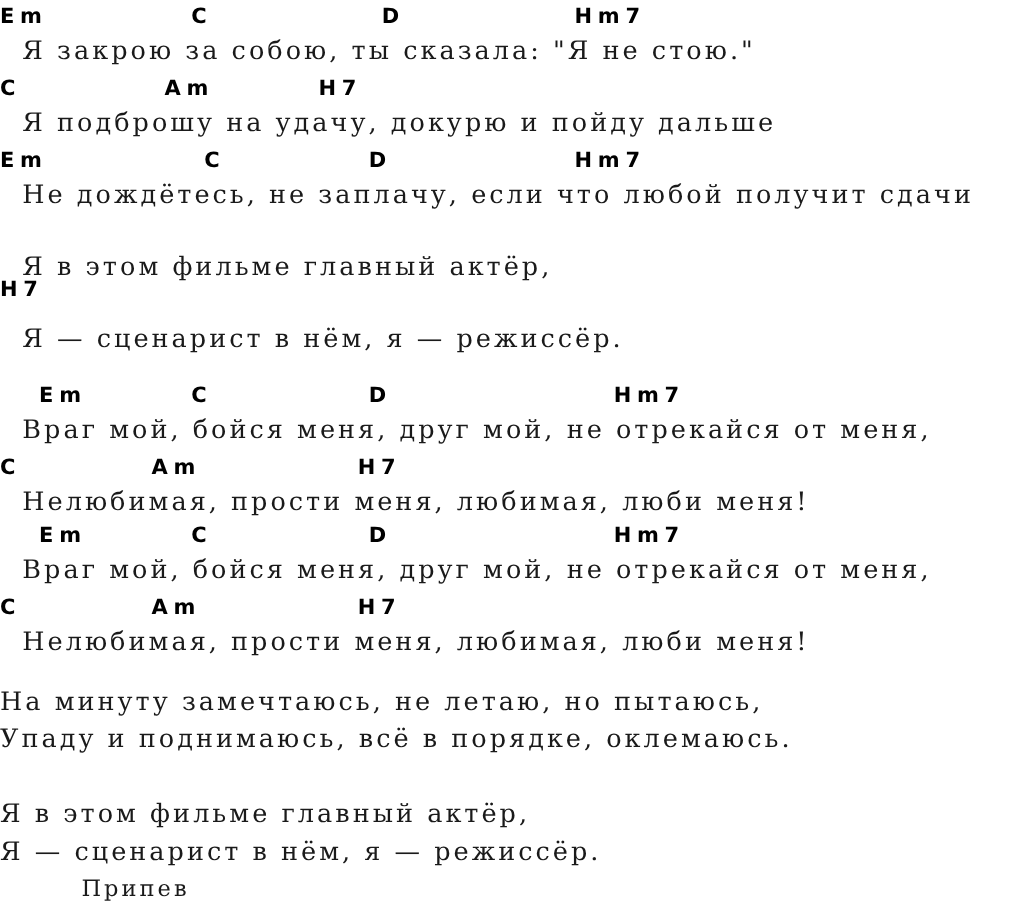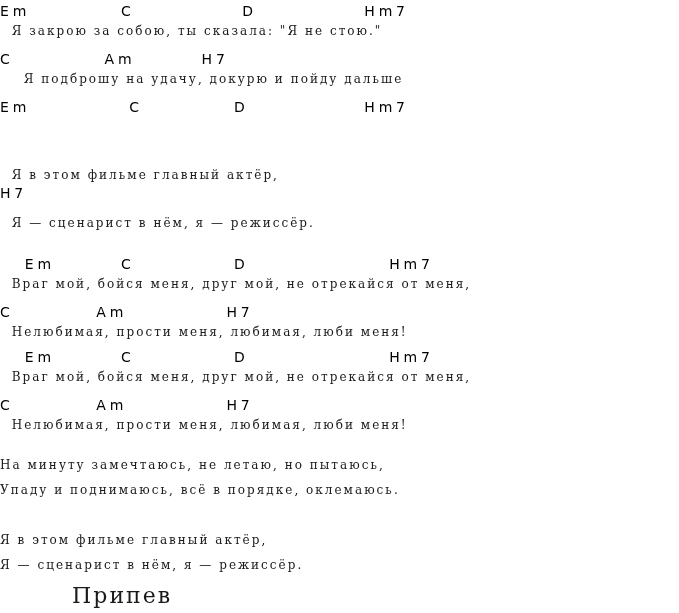--- a/index.html
+++ b/index.html
@@ -19,45 +19,46 @@
     height: 613px;
   }
   .line {
     position: absolute;
     left: 0;
     white-space: pre;
     color: #000000;
   }
   .lyric {
     font-family: "DejaVu Serif", serif;
-    font-size: 12px;
+    font-size: 17px;
     letter-spacing: 0px;
     color: #1a1a1a;
   }
   .chord {
     font-family: "DejaVu Sans", sans-serif;
-    font-weight: normal;
+    font-weight: bold;
     font-size: 14px;
     color: #000000;
   }
   .plain {
     font-family: "DejaVu Serif", serif;
-    font-size: 22px;
+    font-size: 15px;
     color: #1a1a1a;
   }
 </style>
 </head>
 <body>
 
 <div id="sheet">
     <div class="line chord" style="top: 3px; letter-spacing: 3.82px;">Em           C             D             Hm7</div>
     <div class="line lyric" style="top: 24px; letter-spacing: 2.02px;">  Я закрою за собою, ты сказала: "Я не стою."</div>
     <div class="line chord" style="top: 51px; letter-spacing: 3.82px;">C           Am        H7</div>
-    <div class="line lyric" style="top: 72px; letter-spacing: 2.02px; margin-left: 12px;">  Я подброшу на удачу, докурю и пойду дальше</div>
+    <div class="line lyric" style="top: 72px; letter-spacing: 2.02px;">  Я подброшу на удачу, докурю и пойду дальше</div>
     <div class="line chord" style="top: 99px; letter-spacing: 3.82px;">Em            C           D              Hm7</div>
+    <div class="line lyric" style="top: 120px; letter-spacing: 2.02px;">  Не дождётесь, не заплачу, если что любой получит сдачи</div>
     <div class="line lyric" style="top: 168px; letter-spacing: 2.02px;">  Я в этом фильме главный актёр,</div>
     <div class="line chord" style="top: 185px; letter-spacing: 3.82px;">H7</div>
     <div class="line lyric" style="top: 216px; letter-spacing: 2.02px;">  Я — сценарист в нём, я — режиссёр.</div>
     <div class="line chord" style="top: 256px; letter-spacing: 3.82px;">   Em        C            D                 Hm7</div>
     <div class="line lyric" style="top: 277px; letter-spacing: 2.02px;">  Враг мой, бойся меня, друг мой, не отрекайся от меня,</div>
     <div class="line chord" style="top: 304px; letter-spacing: 3.82px;">C          Am            H7</div>
     <div class="line lyric" style="top: 325px; letter-spacing: 2.02px;">  Нелюбимая, прости меня, любимая, люби меня!</div>
     <div class="line chord" style="top: 349px; letter-spacing: 3.82px;">   Em        C            D                 Hm7</div>
     <div class="line lyric" style="top: 370px; letter-spacing: 2.02px;">  Враг мой, бойся меня, друг мой, не отрекайся от меня,</div>
     <div class="line chord" style="top: 397px; letter-spacing: 3.82px;">C          Am            H7</div>

